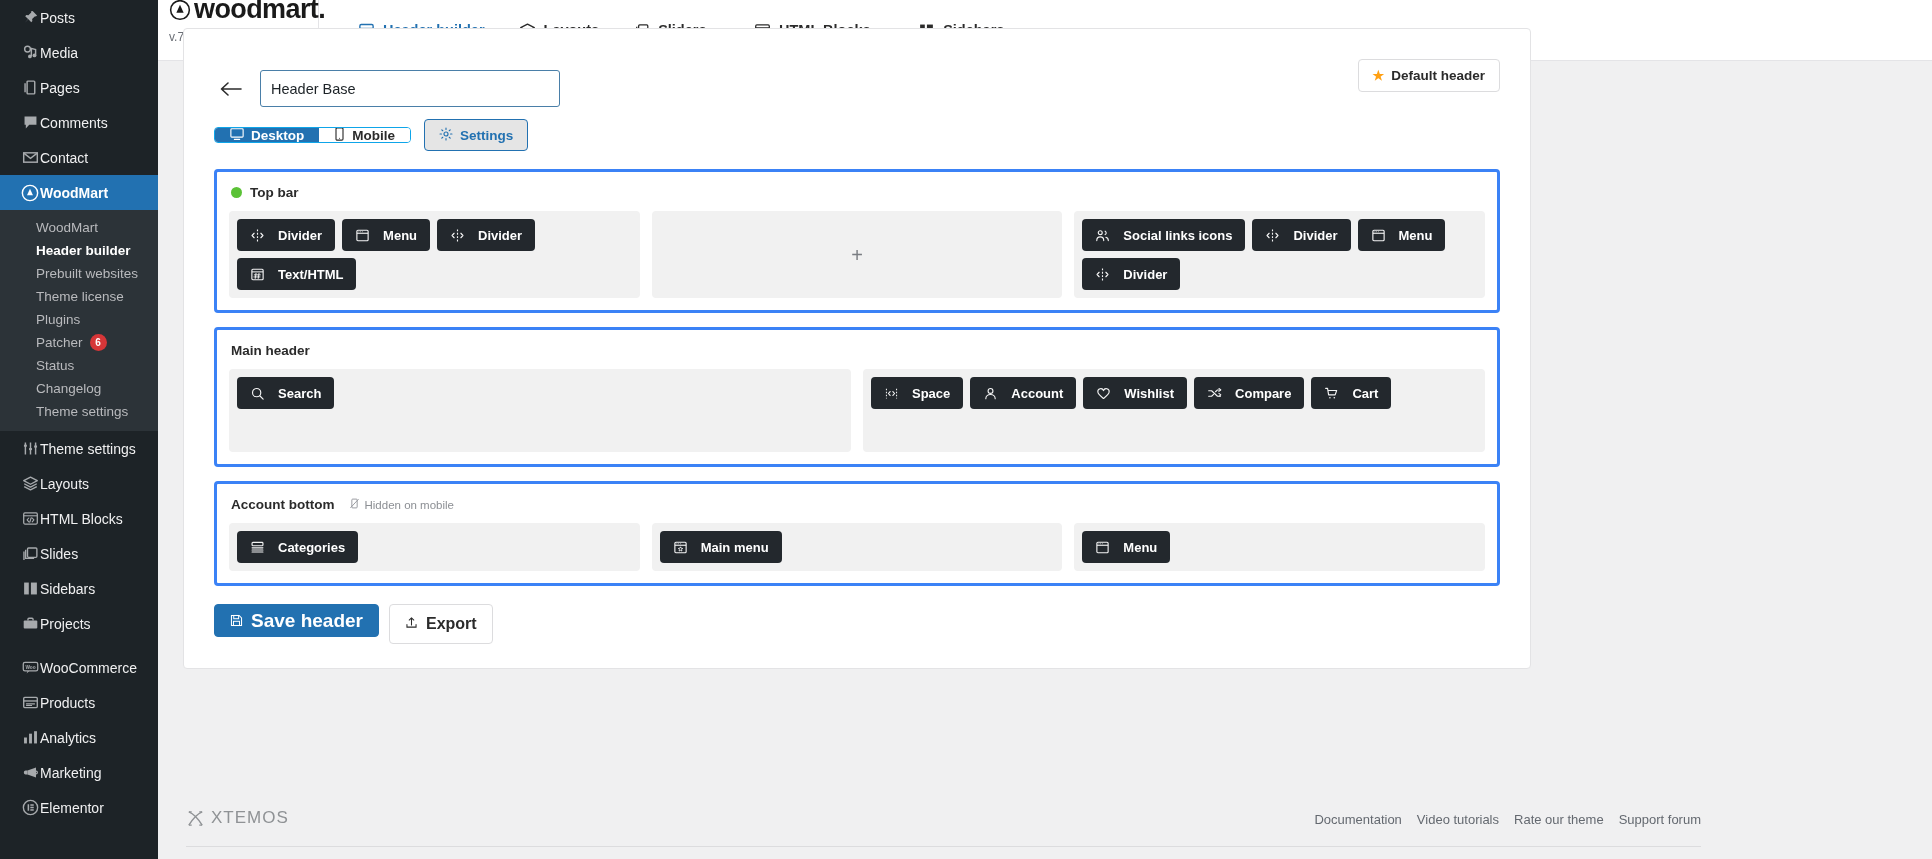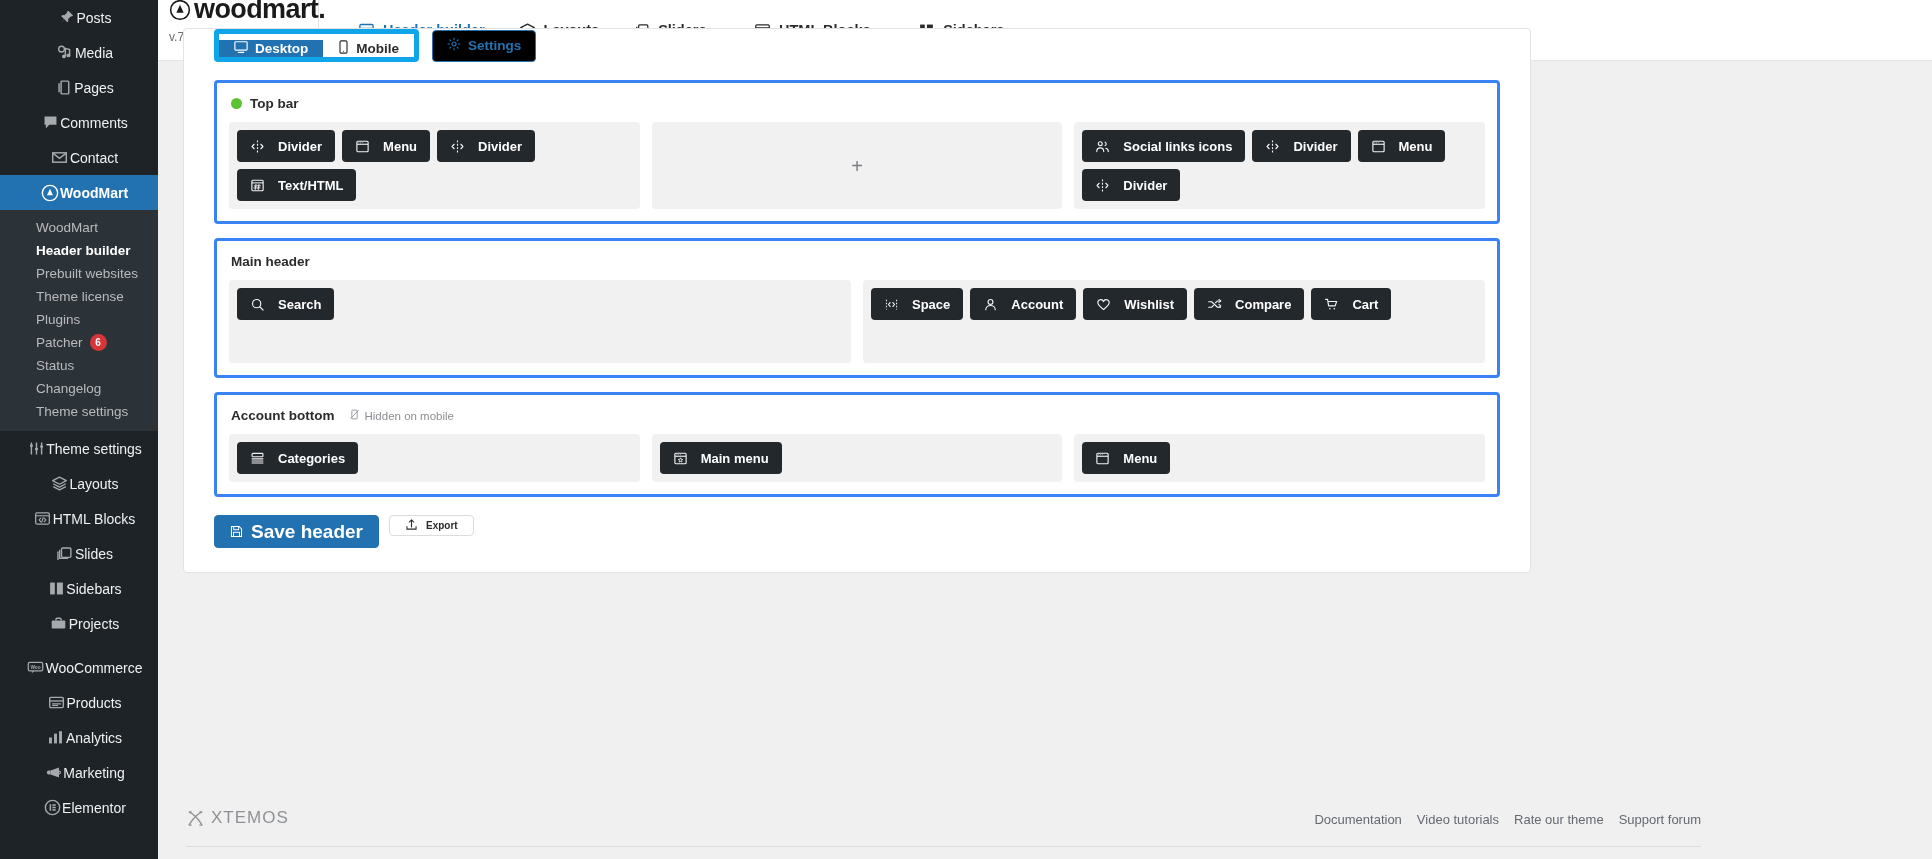--- a/index.html
+++ b/index.html
@@ -23,21 +23,20 @@
   }
   .sb-item {
     display: flex; align-items: center;
     height: 35px;
     padding: 0 10px 0 20px;
     font-size: 14px;
     color: #f0f0f1;
     line-height: 1;
     cursor: pointer;
     position: relative;
-    justify-content: center;
   }
   .sb-item .sb-label { font-size: 14px; }
   .sb-ico {
     width: 20px; height: 20px; flex: 0 0 20px;
     display: flex; align-items: center; justify-content: center;
     color: #a7aaad;
   }
   .sb-ico svg { display: block; }
   .sb-item.current {
     background: #2271b1; color: #fff;
@@ -164,44 +163,43 @@
     color: #2b2b2b;
     cursor: pointer;
   }
   .star { color: #ffa013; font-size: 13px; line-height: 1; }
 
   .panel-body { padding: 0 30px 0 30px; }
 
   .devicebar { display: flex; align-items: center; gap: 13px; margin-bottom: 18px; }
   .seg {
     display: flex;
-    border: 5px solid #0ea5e9;
+    border: 1px solid #0ea5e9;
     border-radius: 4px;
     overflow: hidden;
     background: #fff;
-    height: 33px;
-    align-items: flex-end;
+    height: 16px;
   }
   .seg-btn {
     display: flex; align-items: center; gap: 7px;
     padding: 0 15px;
     font-size: 13.5px; font-weight: 700;
     color: #2b2b2b;
     cursor: pointer;
     background: #fff;
   }
   .seg-btn.active { background: #2271b1; color: #fff; }
   .settings-btn {
     display: flex; align-items: center; gap: 7px;
     height: 32px; padding: 0 14px;
     border: 1px solid #2271b1;
     border-radius: 4px;
     color: #2271b1;
     font-size: 13.5px; font-weight: 700;
-    background: #000000;
+    background: #e5e5e5;
     cursor: pointer;
   }
 
   
   .section {
     border: 3px solid #3b82f6;
     border-radius: 4px;
     padding: 13px 12px 12px 12px;
     margin-bottom: 14px;
     background: #fff;
@@ -260,22 +258,22 @@
     border-radius: 4px;
     height: 33px; padding: 0 15px;
     font-size: 19px; font-weight: 700;
     cursor: pointer;
   }
   .btn-secondary {
     display: flex; align-items: center; gap: 8px;
     background: #fff; color: #2b2b2b;
     border: 1px solid #dcdcde;
     border-radius: 4px;
-    height: 21px; padding: 0 15px;
-    font-size: 10px; font-weight: 700;
+    height: 40px; padding: 0 15px;
+    font-size: 16px; font-weight: 700;
     cursor: pointer;
   }
 
   
   .pagefooter {
     position: absolute;
     left: 0; right: 0;
     top: 790px;
     padding: 0 28px 0 28px;
     display: flex; align-items: flex-start;
@@ -574,20 +572,32 @@
               </svg>
             </span>
             <span>Sidebars</span>
             <span class="caret">▾</span>
           </div>
         </div>
     </div>
 
     <div class="panel">
 
+      <div class="panel-head">
+        <div class="back-arrow">
+          <svg width="24" height="18" viewBox="0 0 24 18">
+              <path d="M9 3 L2.5 9 L9 15 M2.5 9 H22" fill="none" stroke="currentColor" stroke-width="1.6" stroke-linecap="round" stroke-linejoin="round"></path>
+            </svg>
+        </div>
+        <input class="title-input" type="text" value="Header Base" placeholder="Header name" style="">
+        <div class="default-header-btn">
+          <span class="star">★</span>
+          <span>Default header</span>
+        </div>
+      </div>
 
       <div class="panel-body">
 
         <div class="devicebar">
           <div class="seg">
             <div class="seg-btn active">
               <span>
                 <svg width="14" height="14" viewBox="0 0 16 16">
                     <rect x="1" y="2" width="14" height="9.5" rx="1" fill="none" stroke="currentColor" stroke-width="1.3"></rect>
                     <path d="M5 14.2h6" stroke="currentColor" stroke-width="1.3" stroke-linecap="round"></path>

